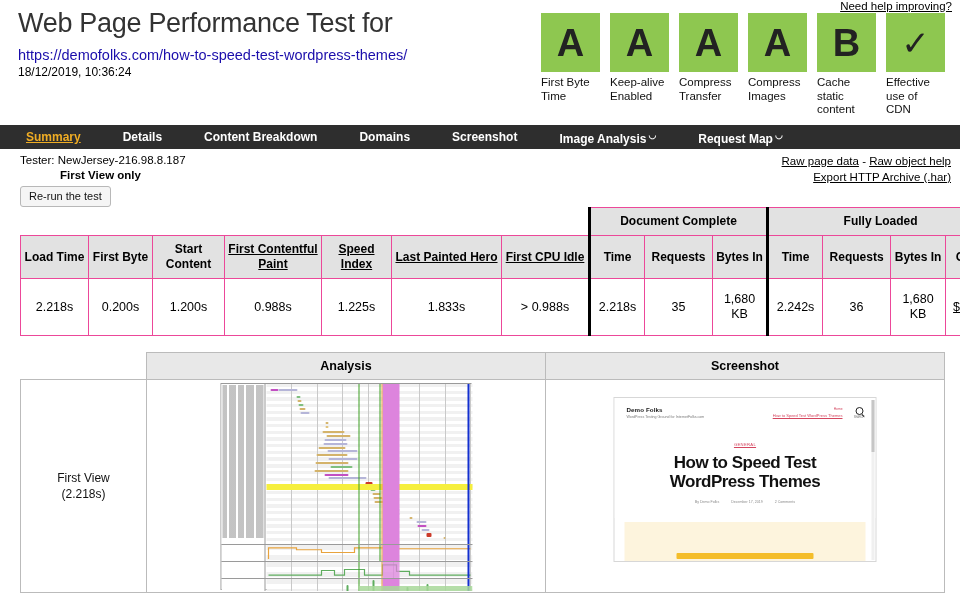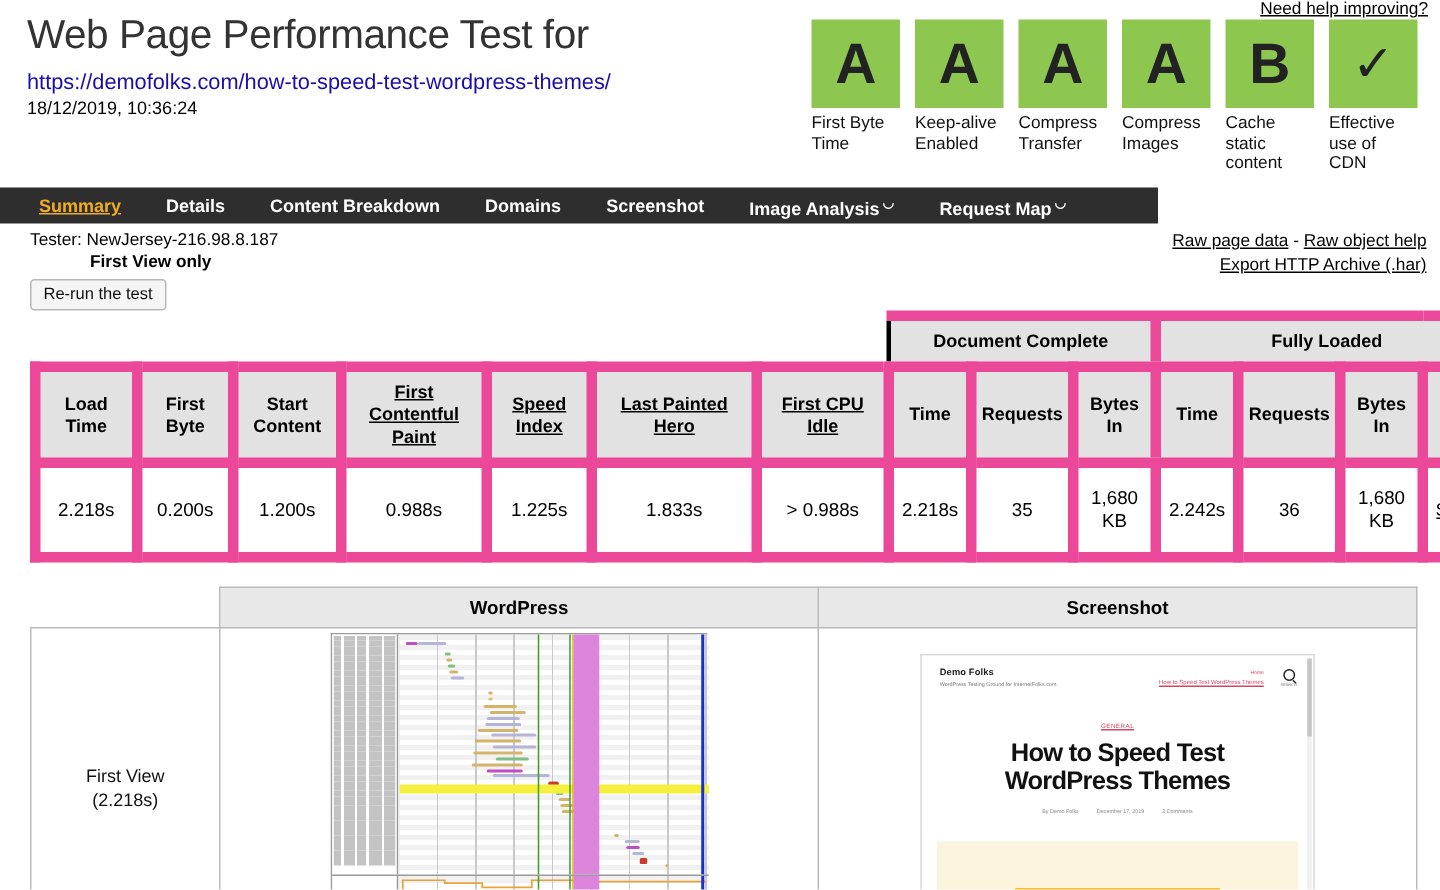--- a/index.html
+++ b/index.html
@@ -82,27 +82,27 @@
   .grade-box.check { font-size: 34px; font-weight: normal; }
   .grade-label {
     font-size: 11.5px;
     line-height: 13.5px;
     margin-top: 4px;
     color: #111;
   }
 
   
   .navbar {
-    width: 772px;
+    width: 960px;
     height: 24px;
     background: #2e2e2e;
     display: flex;
     align-items: center;
     padding-left: 13px;
-    gap: 4px;
+    gap: 16px;
   }
   .nav-item {
     color: #ffffff;
     font-size: 12px;
     font-weight: bold;
     text-decoration: none;
     padding: 0 13px;
     white-space: nowrap;
     line-height: 24px;
   }
@@ -157,21 +157,21 @@
   .table-wrap {
     padding: 0 20px;
     margin-top: 1px;
   }
   table.metrics {
     border-collapse: collapse;
     width: 920px;
     table-layout: fixed;
   }
   table.metrics th, table.metrics td {
-    border: 7px solid #ec4899;
+    border: 1px solid #ec4899;
     text-align: center;
     vertical-align: middle;
   }
   table.metrics thead th {
     background: #e2e2e2;
     font-size: 12px;
     font-weight: bold;
     padding: 6px 2px;
     line-height: 15px;
   }
@@ -526,21 +526,21 @@
 <div class="panel-wrap">
   <table class="panel">
     <colgroup>
         <col style="width:126px">
         <col style="width:399px">
         <col style="width:399px">
       </colgroup>
     <thead>
       <tr>
         <th class="corner"></th>
-        <th>WordPress</th>
+        <th>Analysis</th>
         <th>Screenshot</th>
       </tr>
     </thead>
     <tbody>
       <tr>
         <td>
           <div class="viewlabel">
             <div>First View</div>
             <div>(2.218s)</div>
           </div>

